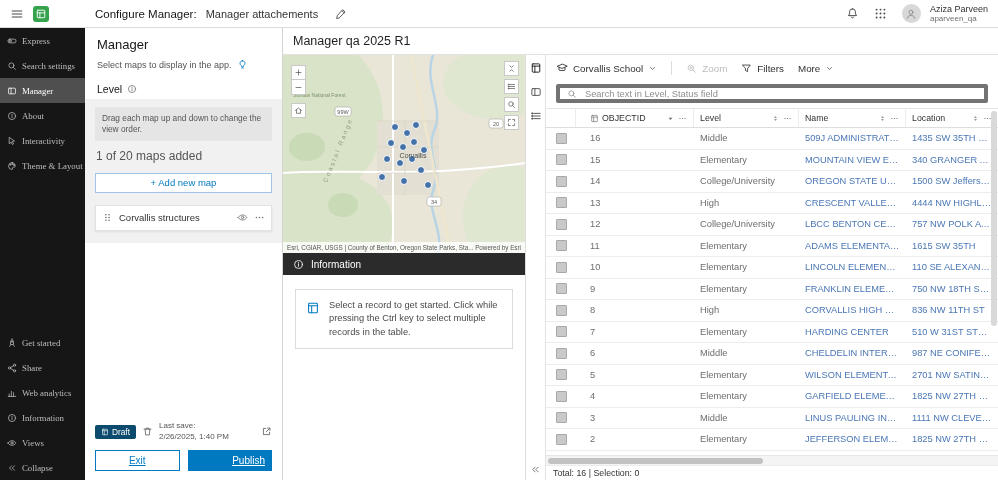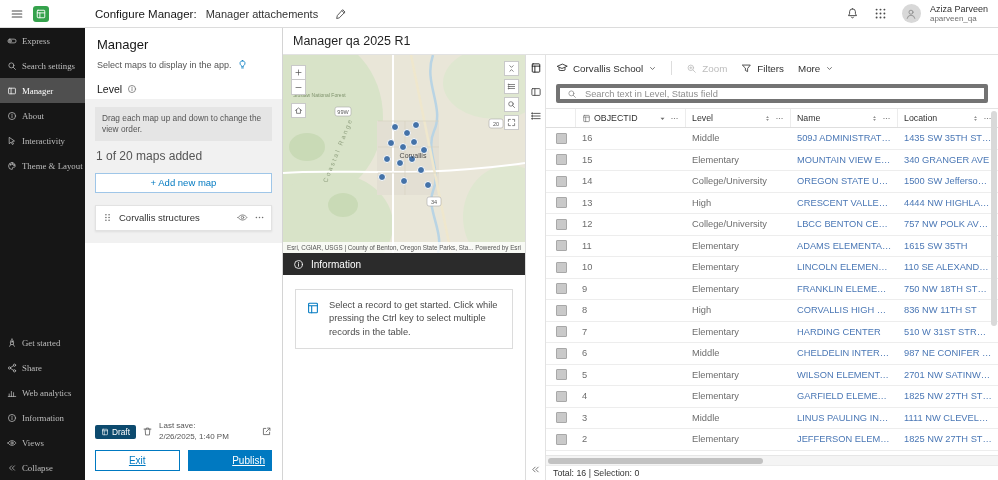--- a/index.html
+++ b/index.html
@@ -88,21 +88,21 @@
   .vdiv{width:1px;height:14px;background:#ddd;}
   .search-row{padding:3px 10px 5px;}
   .search-box{height:19px;border:4px solid #737373;border-radius:2px;display:flex;align-items:center;gap:6px;padding:0 7px;color:#8a8a8a;}
   .search-box input{border:none;outline:none;flex:1;font-size:9.3px;font-family:inherit;color:#333;background:transparent;}
   .search-box input::placeholder{color:#8f8f8f;}
   .grid{flex:1;position:relative;overflow:hidden;border-top:1px solid #e4e4e4;}
   .thead{display:flex;height:19px;border-bottom:1px solid #dedede;font-size:8.8px;color:#323232;background:#fff;}
   .hc{display:flex;align-items:center;gap:3px;padding:0 6px;border-right:1px solid #ececec;overflow:hidden;white-space:nowrap;}
   .hc .mic{color:#6e6e6e;flex:none;cursor:pointer;}
   .c-check{width:30px;flex:none;justify-content:center;display:flex;align-items:center;}
-  .c-id{width:110px;flex:none;}
+  .c-id{width:110px;flex:none;margin-left:8px;}
   .c-level{width:105px;flex:none;}
   .c-name{width:107px;flex:none;}
   .c-loc{flex:1;min-width:0;}
   .gbody{position:absolute;top:19px;left:0;right:0;bottom:0;overflow:hidden;}
   .trow{display:flex;height:21.5px;border-bottom:1px solid #ededed;align-items:center;font-size:9.3px;}
   .cell{padding:0 6px;white-space:nowrap;overflow:hidden;text-overflow:ellipsis;}
   .cell.gray{color:#6d6d6d;}
   .cell.link{color:#4a77b5;cursor:pointer;}
   .cb{width:11px;height:11px;background:#c9c9c9;border:1px solid #a8a8a8;border-radius:1px;cursor:pointer;}
   .vscroll{position:absolute;top:2px;right:1px;width:6px;height:62%;background:#d9d9d9;border-radius:3px;}

